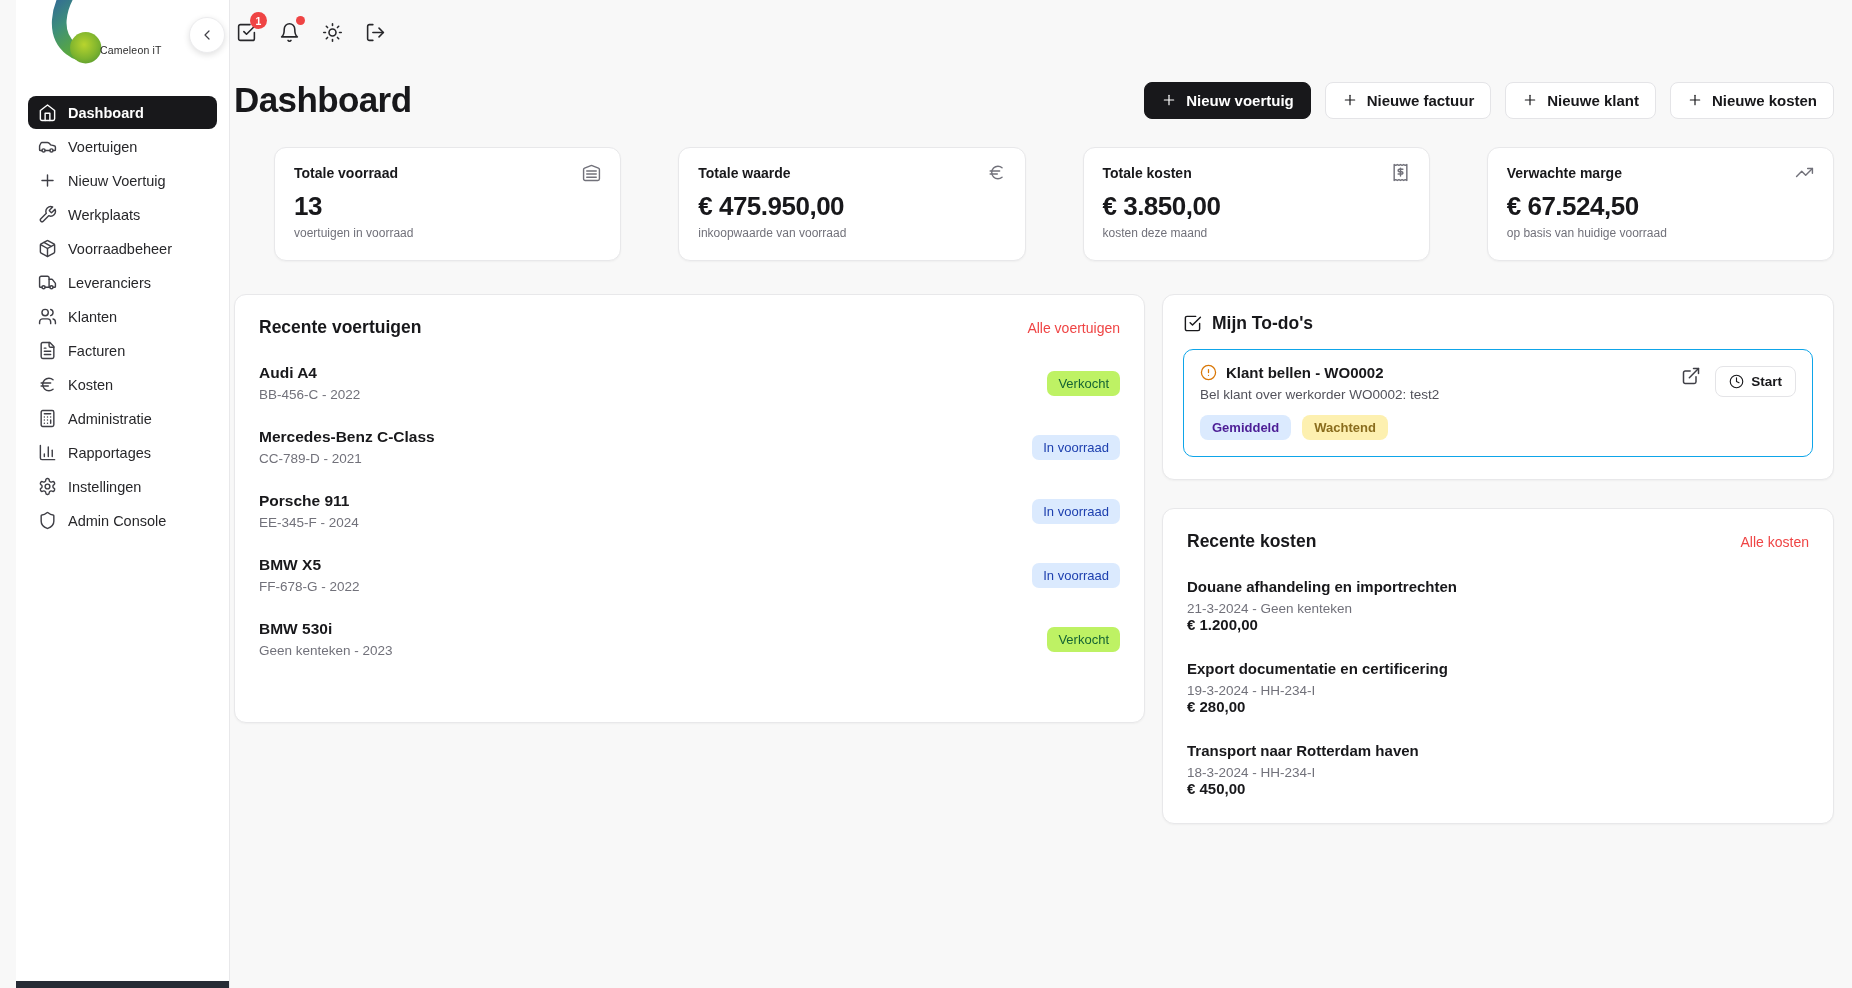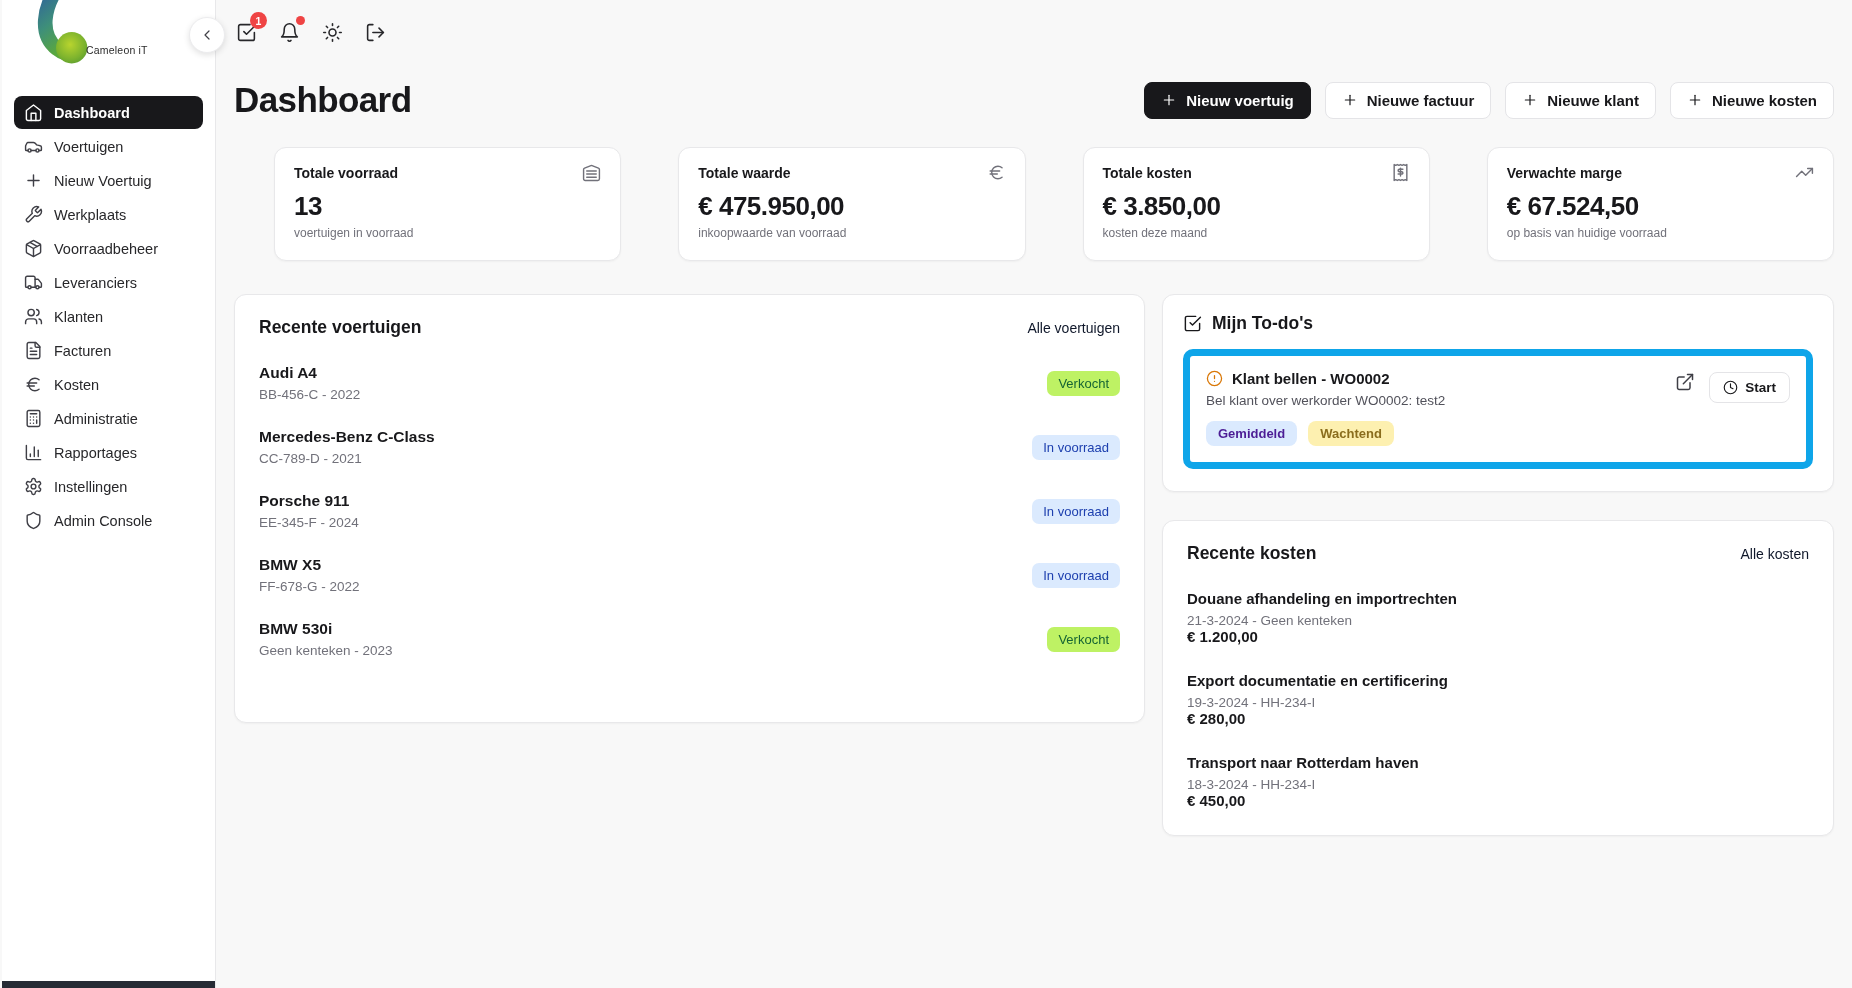--- a/index.html
+++ b/index.html
@@ -4,21 +4,21 @@
 <style>
   * { margin:0; padding:0; box-sizing:border-box; }
   html,body { width:1852px; height:988px; overflow:hidden; }
   body {
     font-family:"Liberation Sans","DejaVu Sans",sans-serif;
     background:#f8f8f8; color:#18181b; position:relative;
   }
 
   
   .sidebar {
-    position:absolute; left:2px; top:0; bottom:0; width:214px;
+    position:absolute; left:16px; top:0; bottom:0; width:214px;
     background:#ffffff; border-right:1px solid #e8e8ea; z-index:5;
   }
   .logo-area { position:relative; height:82px; }
   .logo-svg { position:absolute; left:12px; top:-8px; width:88px; height:88px; }
   .brand-text { position:absolute; left:84px; top:44px; font-size:10.5px; color:#2b2b2b; letter-spacing:.2px; }
   .sidebar-bottom-bar { position:absolute; bottom:0; left:0; width:100%; height:7px; background:#262b35; }
 
   .nav { margin-top:14px; display:flex; flex-direction:column; gap:1px; padding:0 12px; }
   .nav-item {
     display:flex; align-items:center; gap:11px; height:33px; padding:0 10px;
@@ -71,35 +71,35 @@
   .stat-value { font-size:26px; font-weight:800; letter-spacing:-.5px; margin-top:9px; }
   .stat-sub { font-size:12px; color:#71717a; margin-top:4px; }
 
   
   .main-row { display:flex; gap:17px; margin:33px 18px 0 20px; align-items:flex-start; }
   .vehicles-card { flex:0 0 911px; min-height:429px; padding:22px 24px; }
   .right-col { flex:1; display:flex; flex-direction:column; gap:28px; }
 
   .section-head { display:flex; justify-content:space-between; align-items:center; }
   .section-title { font-size:17.5px; font-weight:700; }
-  .link { font-size:14px; color:#0f172a; text-decoration:none; cursor:pointer; }
+  .link { font-size:14px; color:#ef4444; text-decoration:none; cursor:pointer; }
 
   .vehicle-list { margin-top:26px; display:flex; flex-direction:column; gap:26px; }
   .vehicle-row { display:flex; justify-content:space-between; align-items:center; }
   .vehicle-name { font-size:15.5px; font-weight:600; }
   .vehicle-sub { font-size:13.5px; color:#71717a; margin-top:5px; }
   .status-badge { font-size:13px; font-weight:500; padding:5px 11px; border-radius:7px; }
   .badge-green { background:#bef264; color:#166534; }
   .badge-blue  { background:#dbeafe; color:#1e40af; }
 
   
   .todo-card { padding:18px 20px 22px; }
   .todo-head { display:flex; align-items:center; gap:10px; }
   .todo-head .icon { width:19px; height:19px; color:#18181b; }
-  .todo-item { border:7px solid #0ea5e9; border-radius:10px; margin-top:15px; padding:14px 16px 16px; display:flex;gap:14px; }
+  .todo-item { border:1px solid #0ea5e9; border-radius:10px; margin-top:15px; padding:14px 16px 16px; display:flex;gap:14px; }
   .todo-left { flex:1; }
   .todo-title-row { display:flex; align-items:center; gap:9px; }
   .todo-title-row .icon { width:17px; height:17px; color:#d97706; }
   .todo-title { font-size:15px; font-weight:600; }
   .todo-desc { font-size:13.5px; color:#52525b; margin-top:6px; }
   .todo-pills { display:flex; gap:11px; margin-top:13px; }
   .pill { font-size:13px; font-weight:700; padding:5px 12px; border-radius:8px; }
   .pill-blue   { background:#dbeafe; color:#4c1d95; }
   .pill-yellow { background:#fdf0b0; color:#8a6d1d; }
   .todo-actions { display:flex; align-items:flex-start; gap:14px; padding-top:2px; }

